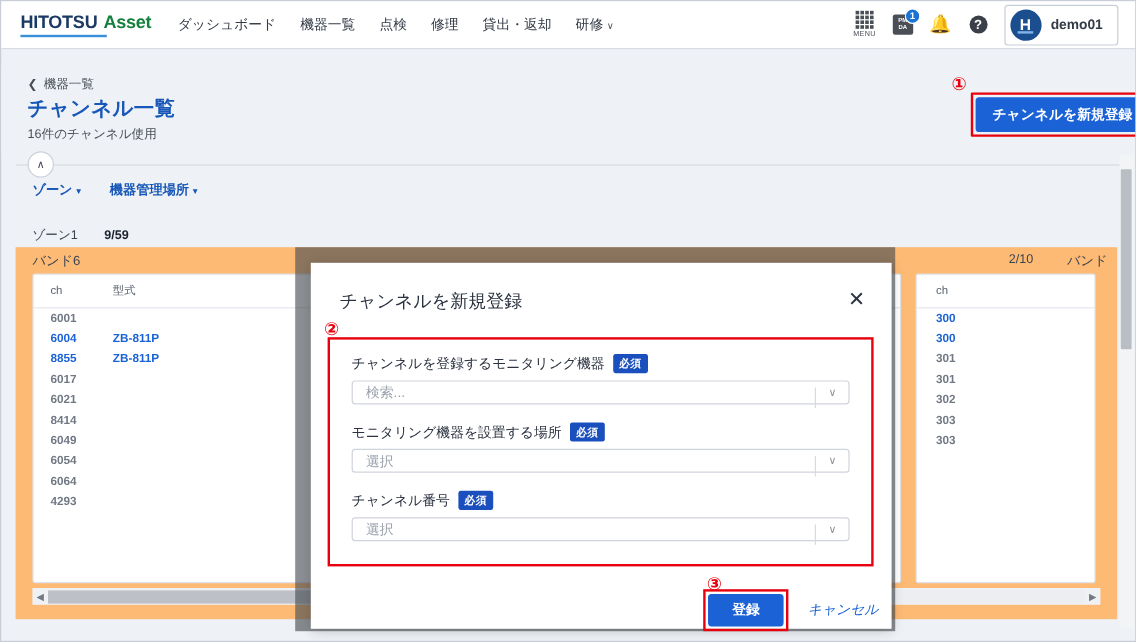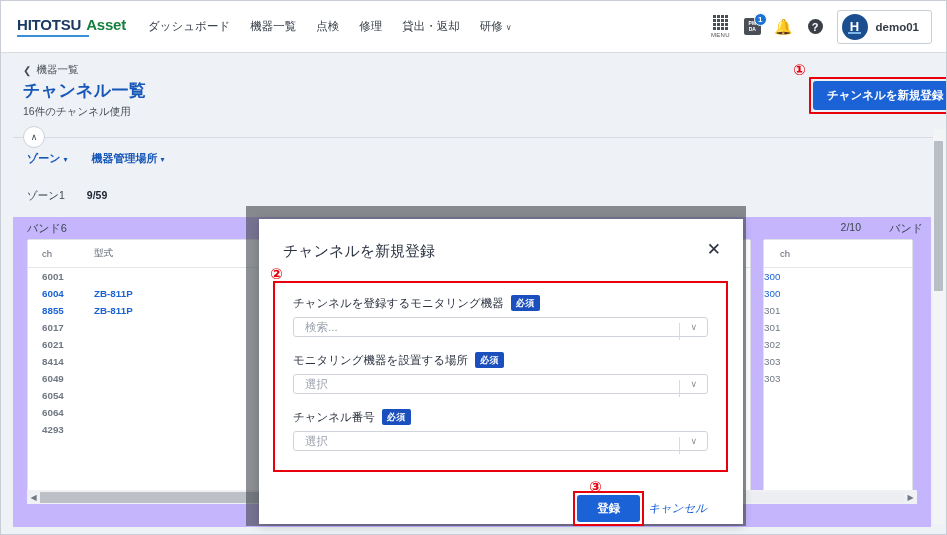--- a/index.html
+++ b/index.html
@@ -14,21 +14,21 @@
     position: relative;
     width: 947px; height: 535px;
     background: #eef1f5;
     border: 1px solid #c9ced6;
     overflow: hidden;
   }
 
   
   .header {
     position: absolute; left: 0; top: 0;
-    width: 945px; height: 52px;
+    width: 945px; height: 40px;
     background: #ffffff;
     border-bottom: 1px solid #d9dde3;
     display: flex; align-items: center;
     padding: 0 14px 0 16px;
   }
   .logo { display: flex; flex-direction: column; margin-right: 22px; }
   .logo-row { display: flex; align-items: baseline; gap: 5px; }
   .logo-a { font-size: 15px; font-weight: bold; color: #1b3a63; letter-spacing: -0.2px; }
   .logo-b { font-size: 15px; font-weight: bold; color: #15803d; letter-spacing: -0.2px; }
   .logo-underline { height: 2.5px; background: #3a8fd9; width: 72px; margin-top: 2px; }
@@ -117,23 +117,23 @@
   .filter-item { font-size: 11px; color: #1757b8; font-weight: bold; cursor: pointer; }
   .filter-item .caret { font-size: 8px; margin-left: 3px; }
 
   
   .zone-row { position: absolute; left: 26px; top: 188px; display: flex; gap: 22px; align-items: baseline; }
   .zone-label { font-size: 10.5px; color: #3d4450; }
   .zone-count { font-size: 10.5px; color: #1a2230; font-weight: bold; }
 
   
   .table-area {
-    position: absolute; left: 12px; top: 216px;
+    position: absolute; left: 12px; top: 205px;
     width: 918px; height: 310px;
-    background: #c4b5fd;
+    background: #fdba74;
     overflow: hidden;
   }
   .band-strip { position: relative; height: 22px; }
   .band-label { position: absolute; font-size: 11px; color: #3d4450; }
   .band-left { left: 14px; top: 4px; }
   .pager-right { position: absolute; right: 70px; top: 4px; font-size: 10.5px; color: #3d4450; }
   .band-right { position: absolute; right: 8px; top: 4px; font-size: 11px; color: #3d4450; }
 
   .tables-row { position: absolute; left: 0; top: 22px; display: flex; gap: 12px; padding-left: 14px; }
   .tbl {
@@ -151,21 +151,21 @@
   .col-place { width: 150px; text-align: right; padding-right: 14px; }
   .trow {
     display: flex; height: 17px; align-items: center; font-size: 9.8px; color: #707884;
   }
   .trow .col-ch { font-weight: bold; }
   .trow.lnk .col-ch, .trow.lnk .col-model { color: #1a62d6; font-weight: bold; }
   .trow .col-place { color: #5a6270; font-size: 9px; }
   .tbl-2 .col-ch2 { width: 100%; padding-left: 16px; }
   .trow2 { display: flex; height: 17px; align-items: center; font-size: 9.8px; color: #707884; }
   .trow2.lnk { color: #1a62d6; font-weight: bold; }
-  .trow2 .c { font-weight: normal; }
+  .trow2 .c { padding-left: 16px; font-weight: bold; }
 
   
   .hscroll {
     position: absolute; left: 26px; top: 489px; width: 890px; height: 14px;
     background: #eff1f4; display: flex; align-items: center;
   }
   .sb-arrow { width: 13px; text-align: center; font-size: 8px; color: #737a85; cursor: pointer; }
   .sb-track { flex: 1; height: 11px; background: #eceef1; position: relative; }
   .sb-thumb { position: absolute; left: 0; top: 0; height: 11px; width: 648px; background: #bdc1c7; cursor: pointer; }
 
@@ -210,21 +210,21 @@
   }
   .select-box {
     position: relative; height: 20px; border: 1px solid #cfd4db; border-radius: 3px;
     background: #fff; display: flex; align-items: center; cursor: pointer;
   }
   .select-ph { font-size: 11.5px; color: #9aa1ab; padding-left: 11px; }
   .select-div { position: absolute; right: 27px; top: 5px; width: 1px; height: 17px; background: #d7dbe1; }
   .select-caret { position: absolute; right: 10px; font-size: 9px; color: #8a919b; }
 
   .anno-3 { position: absolute; left: 330px; top: 259px; font-size: 15px; color: #e8000d; font-weight: bold; }
-  .footer-actions { position: absolute; right: 36px; top: 272px; display: flex; align-items: center; gap: 4px; }
+  .footer-actions { position: absolute; right: 11px; top: 272px; display: flex; align-items: center; gap: 16px; }
   .submit-wrap { border: 2.5px solid #e8000d; padding: 2px; }
   .submit-btn {
     background: #1a62d6; color: #fff; font-size: 11.5px; font-weight: bold;
     border: none; border-radius: 3px; padding: 6px 20px; cursor: pointer;
   }
   .cancel-btn {
     background: none; border: none; color: #1a62d6; font-size: 11.5px;
     cursor: pointer; padding: 0; font-style: italic;
   }
 </style>

